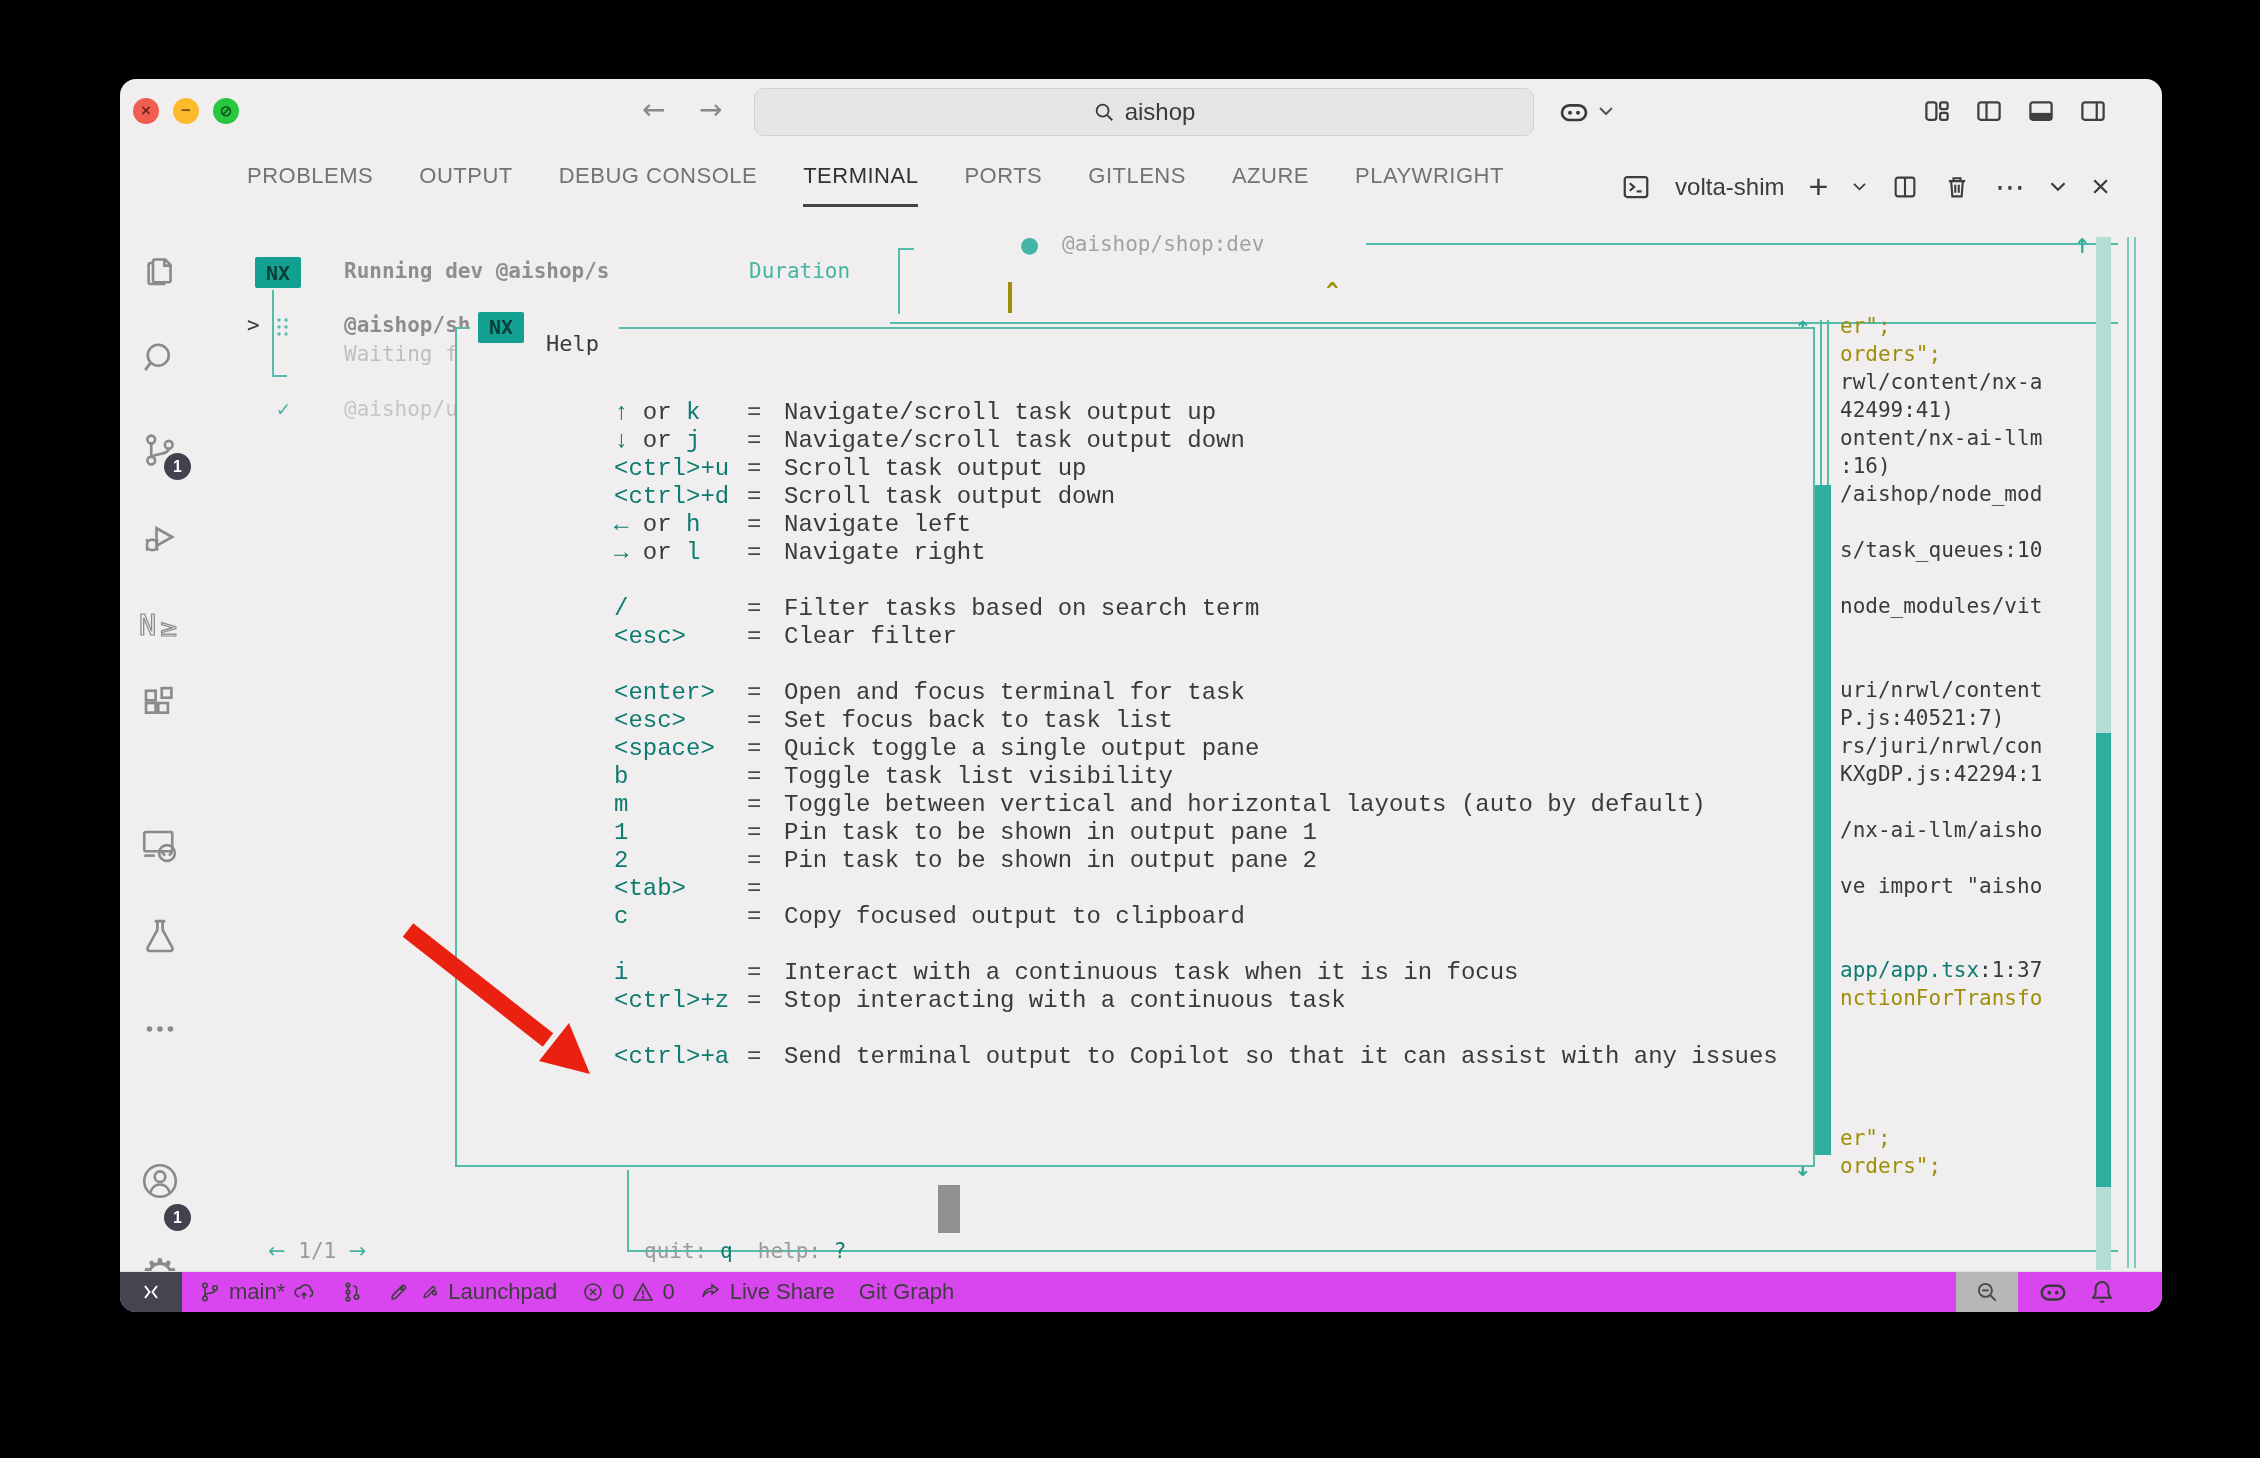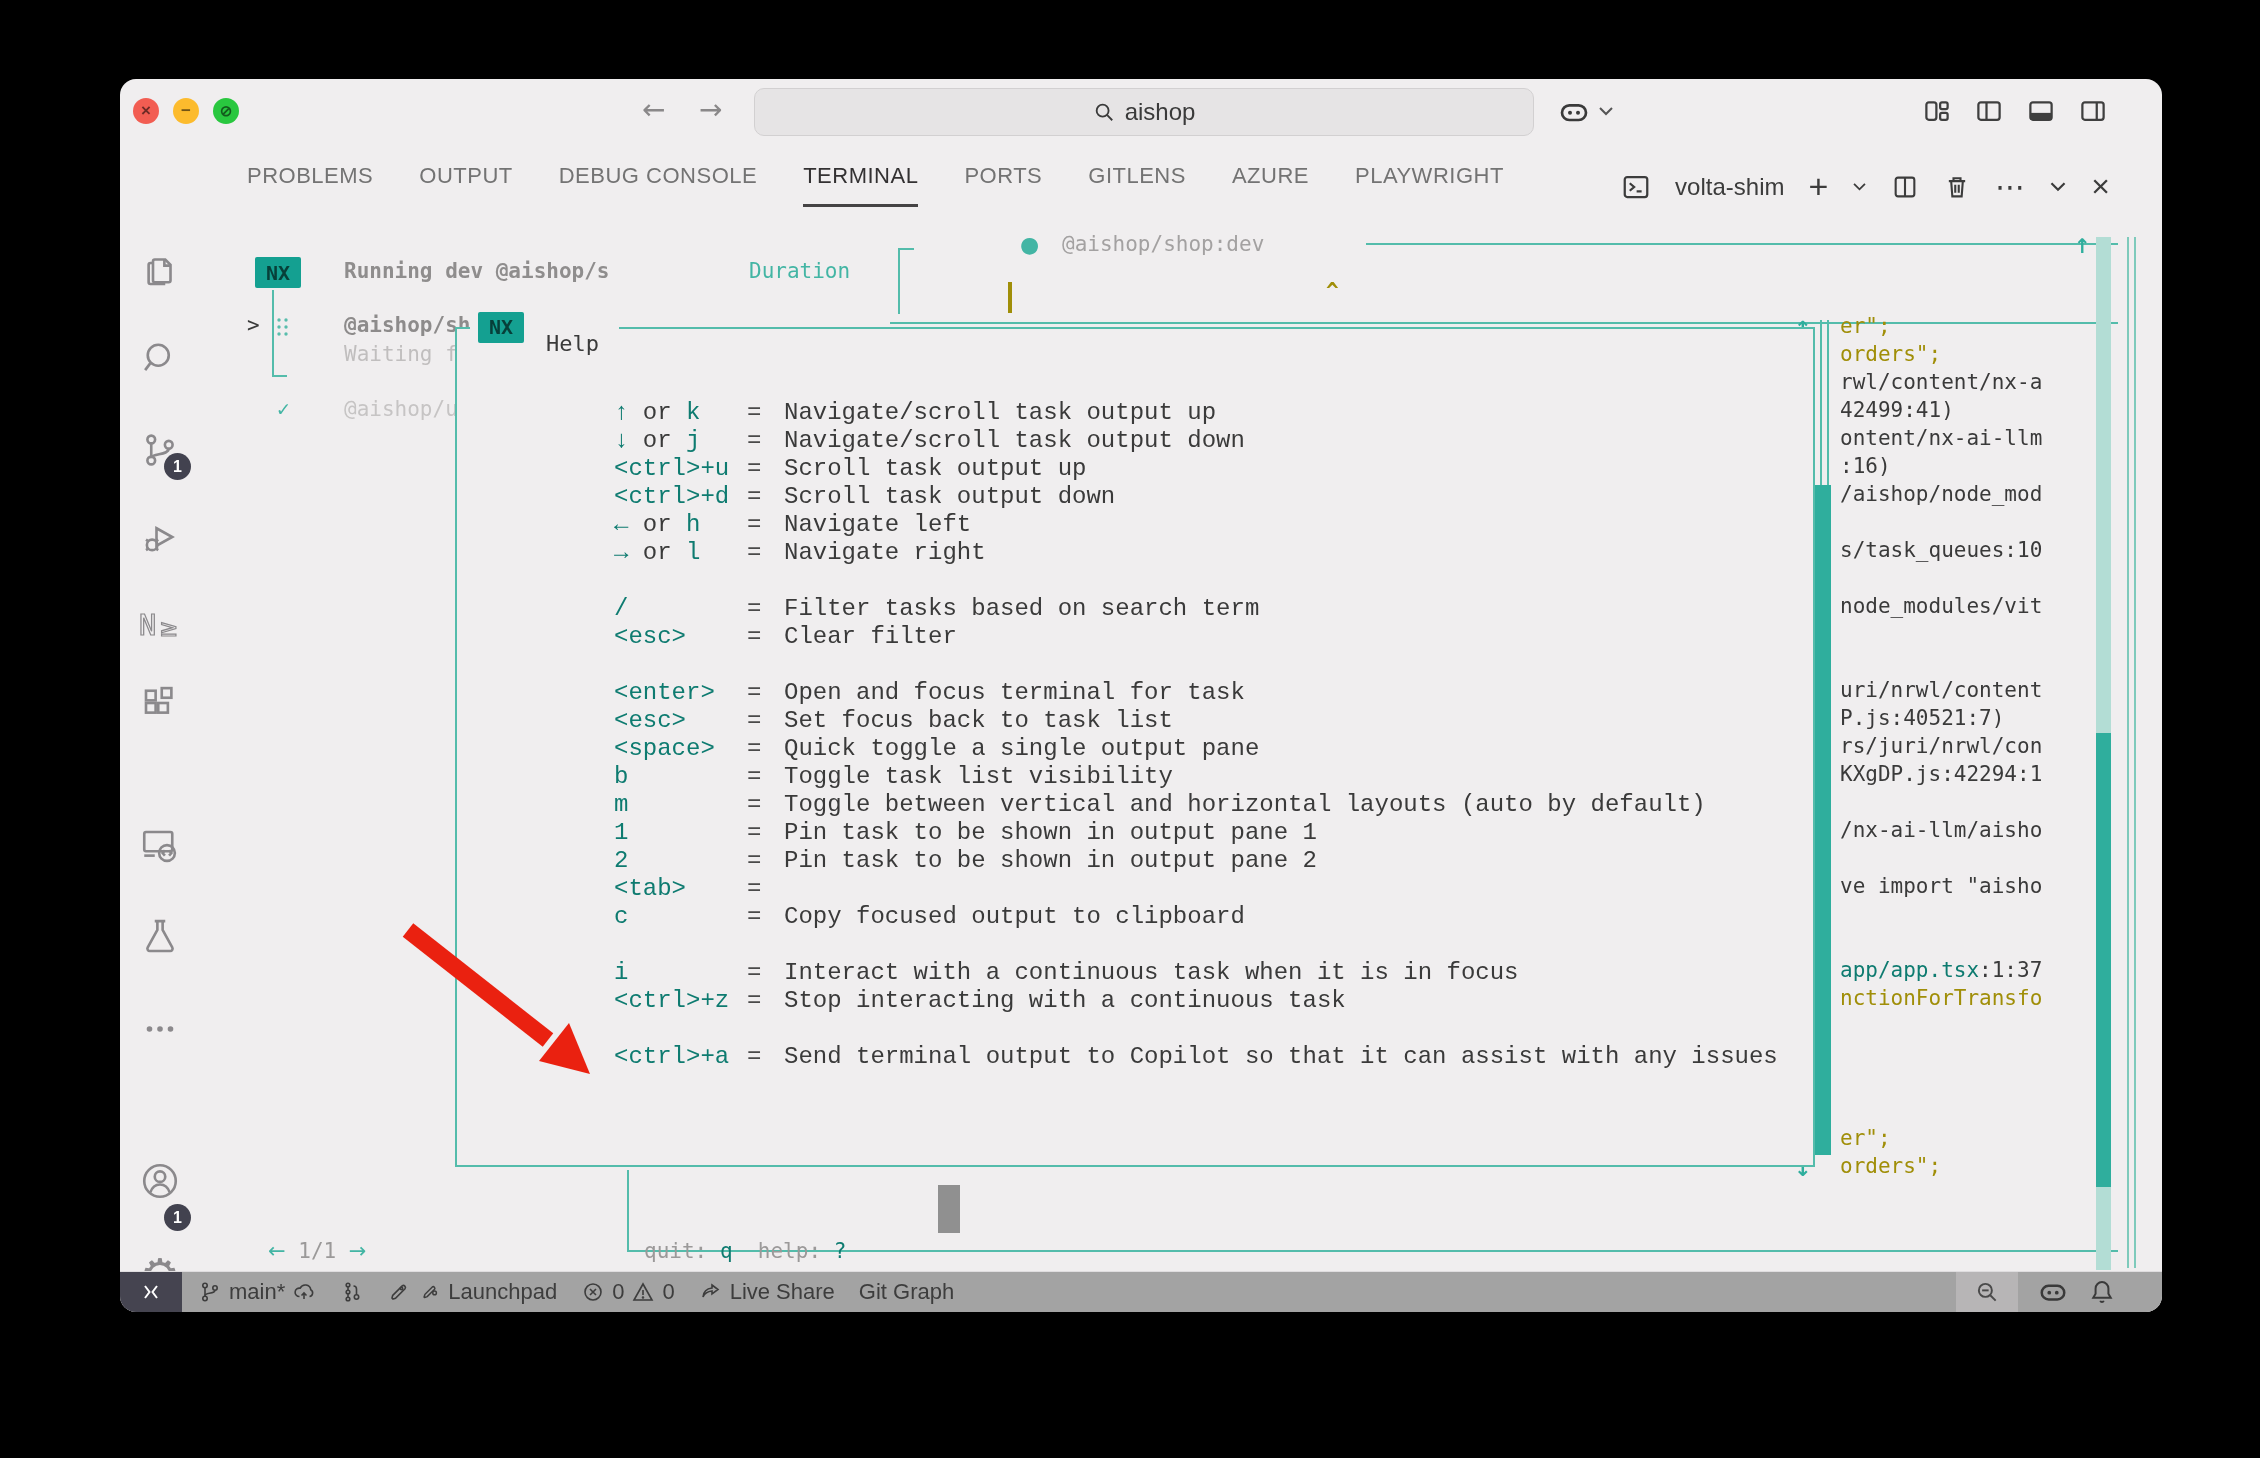--- a/index.html
+++ b/index.html
@@ -56,21 +56,21 @@
   .hkey{width:133px;flex:none;}
   .heq{width:37px;flex:none;color:#4a4a4a;}
   .hdesc{color:#3a3a3a;white-space:pre;}
   #out-lines{position:absolute;left:1720px;top:235px;width:276px;font-family:"DejaVu Sans Mono",monospace;
              font-size:21px;overflow:hidden;}
   .orow{height:28px;white-space:pre;}
   .tasktext{font-family:"DejaVu Sans Mono",monospace;font-size:21px;white-space:pre;}
   .pager{position:absolute;font-family:"DejaVu Sans Mono",monospace;font-size:21px;color:#9b9999;white-space:pre;}
 
   
-  .statusbar{position:absolute;left:0;right:0;bottom:0;height:40px;background:#a3a3a3;
+  .statusbar{position:absolute;left:0;right:0;bottom:0;height:40px;background:#d946ef;
              border-top:1px solid #dfdddf;display:flex;align-items:center;color:#3d3d3d;font-size:22px;}
   .sb-item{display:flex;align-items:center;gap:7px;white-space:nowrap;}
   .sb-left{display:flex;align-items:center;gap:24px;margin-left:16px;}
   .sb-right{margin-left:auto;display:flex;align-items:center;gap:20px;margin-right:46px;}
   .remotebtn{width:62px;height:40px;background:#454450;display:flex;align-items:center;justify-content:center;flex:none;}
   .zoombox{width:62px;height:40px;background:#b7b5b6;display:flex;align-items:center;justify-content:center;}
   svg{display:block;}
 </style>
 </head>
 <body>

